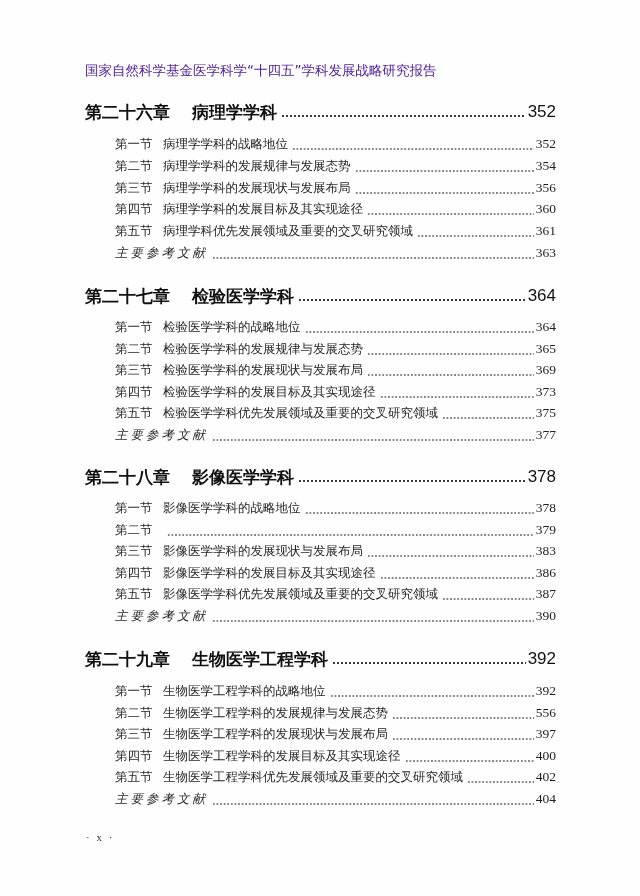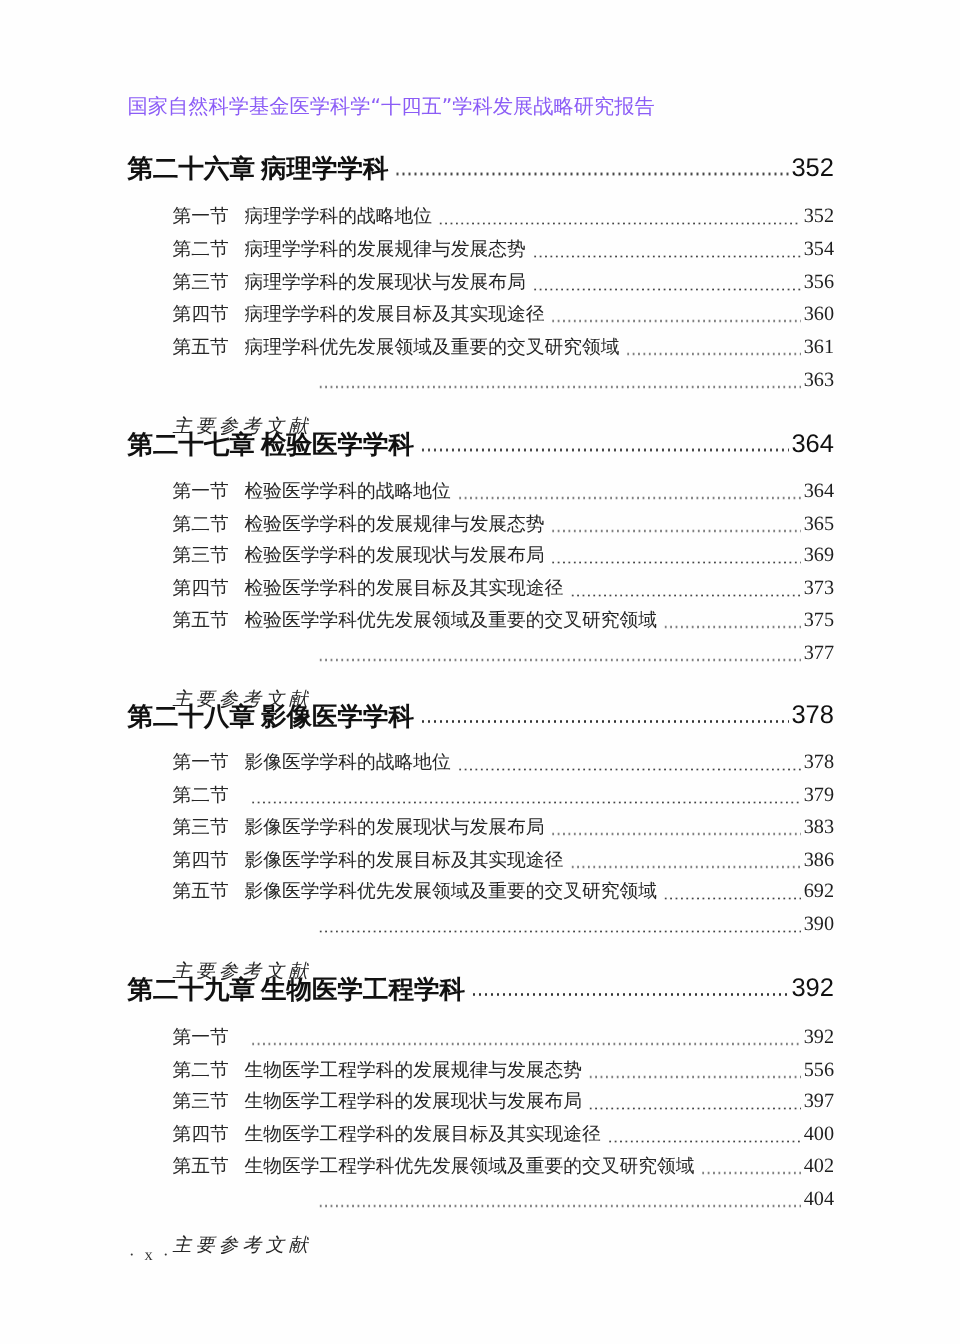--- a/index.html
+++ b/index.html
@@ -12,42 +12,42 @@
       position: relative;
       width: 640px; height: 896px;
       background: #fefefe;
       color: #1a1a1a;
     }
     .running-header {
       position: absolute;
       left: 85px; top: 62px;
       font-family: "DejaVu Sans", "Liberation Sans", sans-serif;
       font-size: 13.5px;
-      color: #8b5cf6;
+      color: #4c1d95;
       letter-spacing: 0px;
       white-space: nowrap;
     }
     .chapter {
       position: absolute;
       left: 0; width: 640px;
     }
     .chapter-row {
       position: absolute;
       left: 85px; width: 471px;
       height: 24px;
       display: flex;
       align-items: center;
       font-family: "DejaVu Sans", "Liberation Sans", sans-serif;
       font-weight: bold;
       font-size: 17px;
       color: #111;
       white-space: nowrap;
     }
     .chapter-num { flex: 0 0 auto; }
-    .chapter-title { flex: 0 0 auto; margin-left: 4px; }
+    .chapter-title { flex: 0 0 auto; margin-left: 22px; }
     .leader {
       flex: 1 1 auto;
       height: 2px;
       margin: 0 2px 0 4px;
       align-self: center;
       margin-top: 8px;
       background-image: radial-gradient(circle, #333 0.7px, transparent 0.9px);
       background-size: 4px 2px;
       background-repeat: repeat-x;
       background-position: left center;
@@ -80,21 +80,20 @@
     .section-page {
       flex: 0 0 auto;
       font-family: "Liberation Serif", "DejaVu Serif", serif;
       font-size: 13.5px;
       color: #1e1e1e;
     }
     .refs-title {
       flex: 0 0 auto;
       font-style: italic;
       letter-spacing: 3px;
-      margin-top: 31px;
     }
     .folio {
       position: absolute;
       left: 86px; top: 831px;
       font-family: "Liberation Serif", "DejaVu Serif", serif;
       font-size: 11px;
       color: #333;
       letter-spacing: 2px;
     }
   </style>
@@ -220,38 +219,39 @@
     <div class="section-row" style="top:100px;">
       <span class="section-num">第四节</span>
       <span class="section-title">影像医学学科的发展目标及其实现途径</span>
       <span class="leader"></span>
       <span class="section-page">386</span>
     </div>
     <div class="section-row" style="top:121px;">
       <span class="section-num">第五节</span>
       <span class="section-title">影像医学学科优先发展领域及重要的交叉研究领域</span>
       <span class="leader"></span>
-      <span class="section-page">692</span>
+      <span class="section-page">387</span>
     </div>
     <div class="section-row" style="top:143px;">
       <span class="refs-title">主要参考文献</span>
       <span class="leader"></span>
       <span class="section-page">390</span>
     </div>
   </div>
 
   <div class="chapter" style="top:647px;">
     <div class="chapter-row" style="top:0px;">
       <span class="chapter-num">第二十九章</span>
       <span class="chapter-title">生物医学工程学科</span>
       <span class="leader"></span>
       <span class="chapter-page">392</span>
     </div>
     <div class="section-row" style="top:36px;">
       <span class="section-num">第一节</span>
+      <span class="section-title">生物医学工程学科的战略地位</span>
       <span class="leader"></span>
       <span class="section-page">392</span>
     </div>
     <div class="section-row" style="top:58px;">
       <span class="section-num">第二节</span>
       <span class="section-title">生物医学工程学科的发展规律与发展态势</span>
       <span class="leader"></span>
       <span class="section-page">556</span>
     </div>
     <div class="section-row" style="top:79px;">

